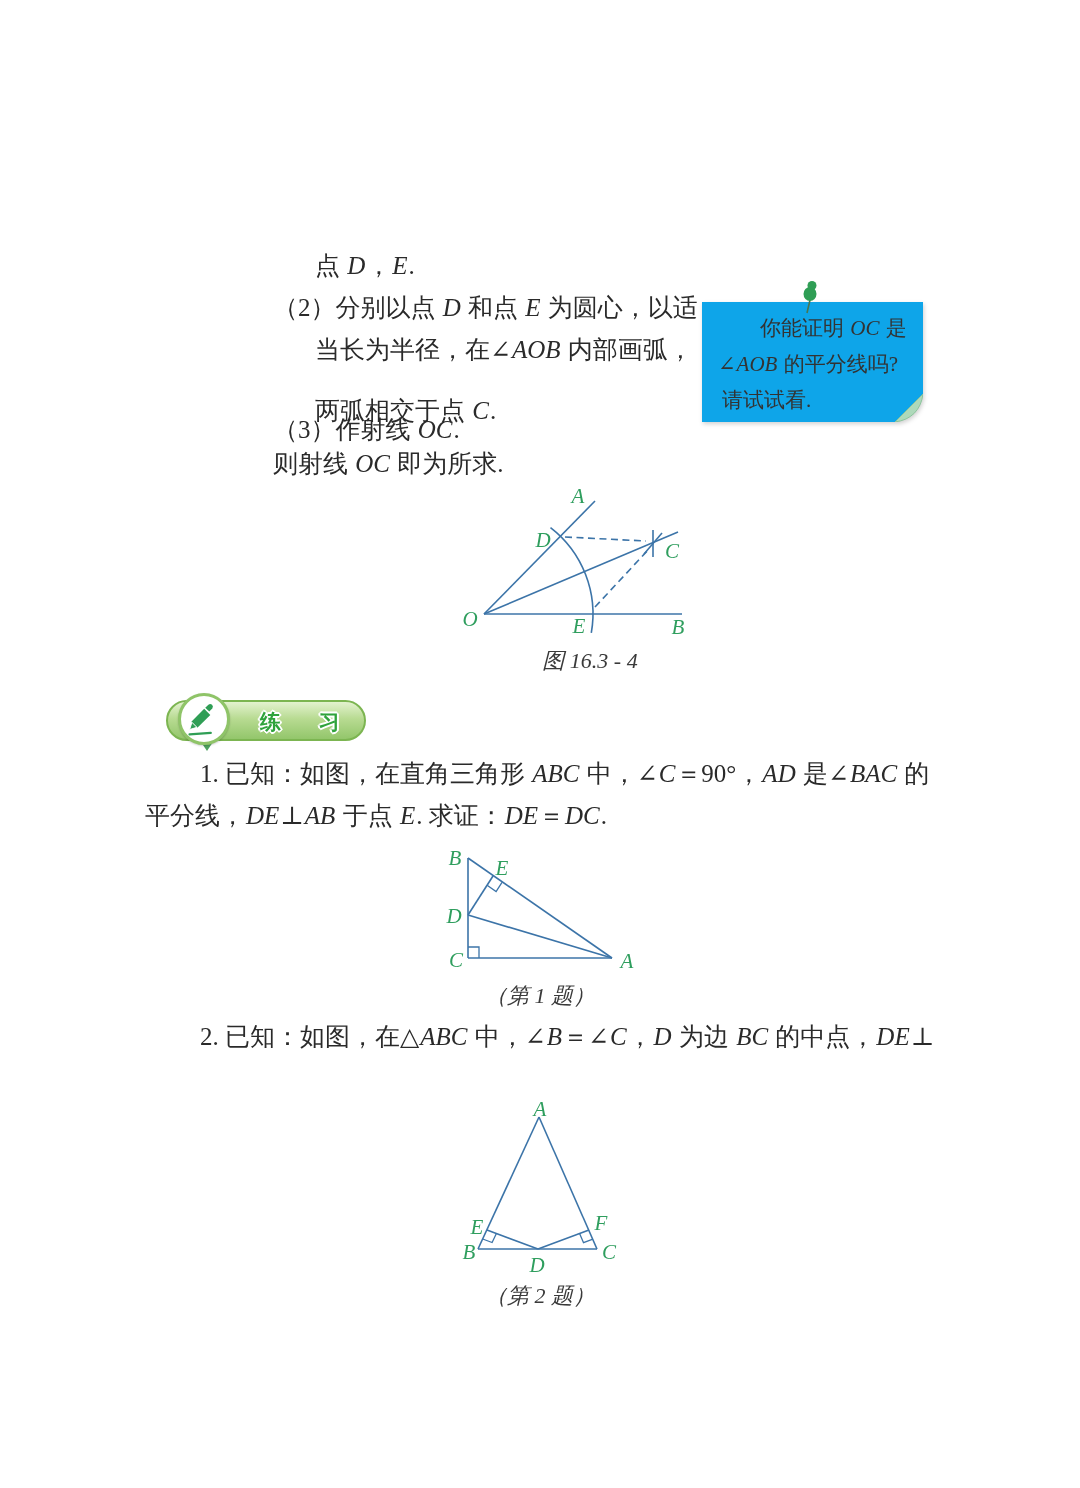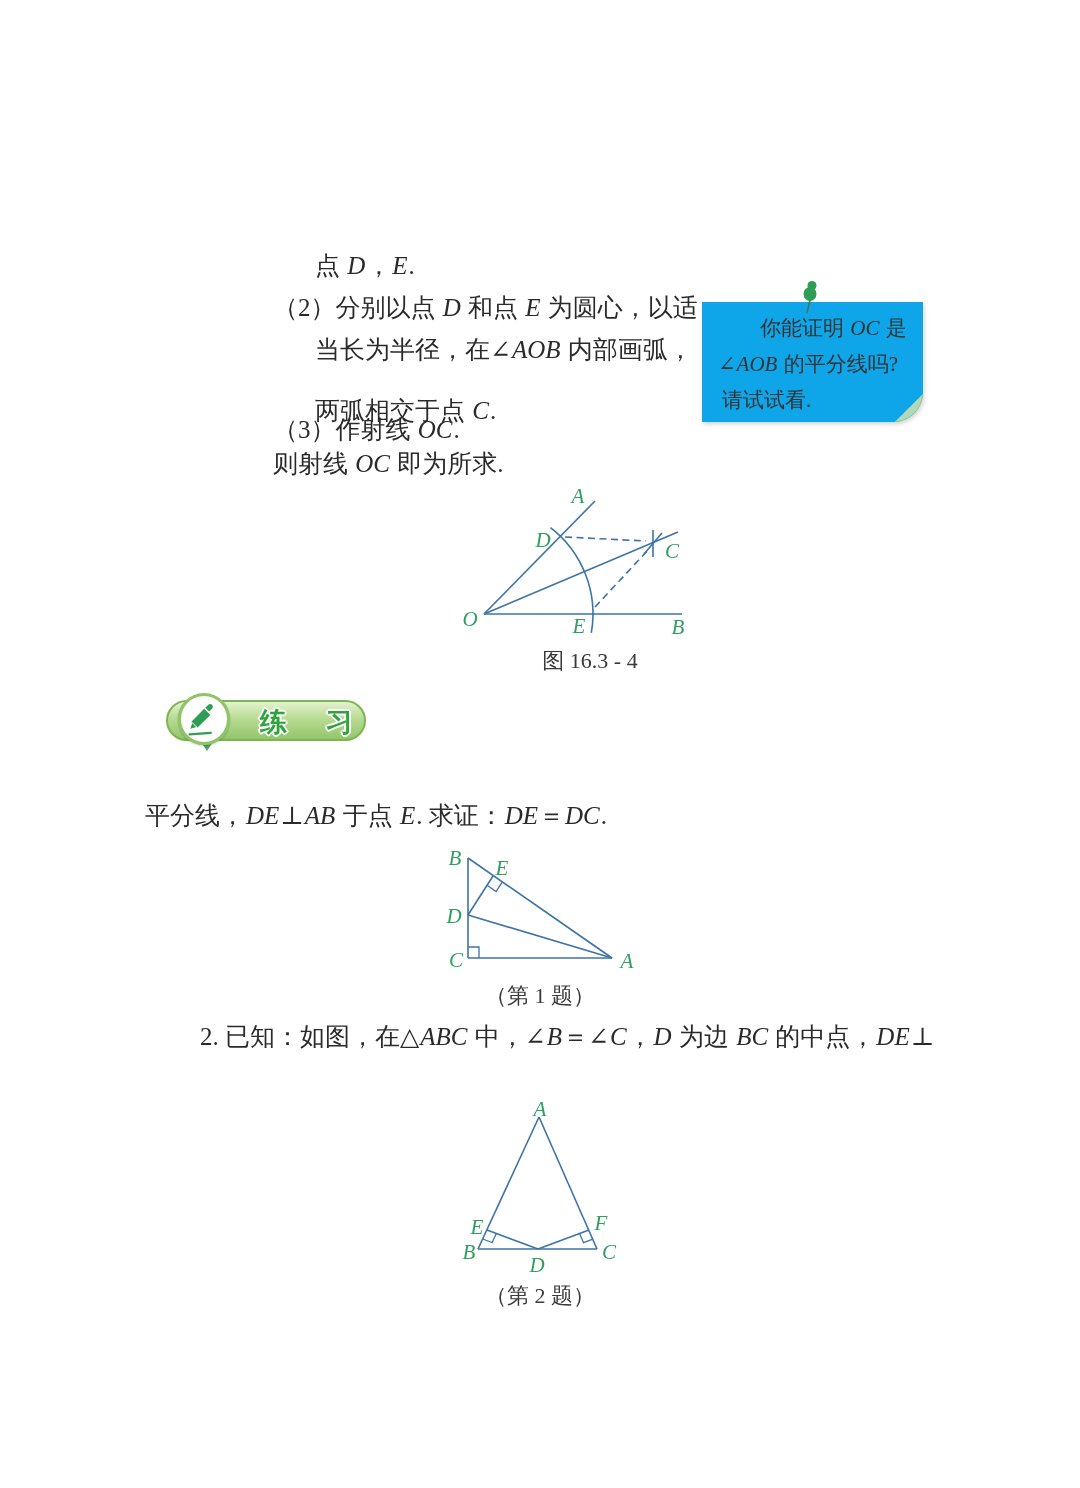--- a/index.html
+++ b/index.html
@@ -1,42 +1,42 @@
 <!DOCTYPE html>
 <html><head>
 <meta charset="utf-8">
 <style>
   html,body{margin:0;padding:0;background:#ffffff;}
   .page{position:relative;width:1080px;height:1488px;background:#ffffff;overflow:hidden;
         font-family:"Liberation Serif","DejaVu Serif",serif;color:#2a2a2a;}
   .line{position:absolute;font-size:25px;line-height:32px;white-space:nowrap;color:#2a2a2a;}
   .mi{font-style:italic;font-family:"Liberation Serif","DejaVu Serif",serif;padding:0 1px;}
-  .caption{position:absolute;width:200px;text-align:center;font-size:22px;color:#3a3a3a;white-space:nowrap;}
+  .caption{position:absolute;width:200px;text-align:center;font-size:22px;color:#3a3a3a;white-space:nowrap;font-style:italic;}
 
   
   .note-wrap{position:absolute;left:702px;top:302px;width:221px;height:120px;
              filter:drop-shadow(1px 2px 2px rgba(0,0,0,0.18));}
   .note{position:absolute;left:0;top:0;width:221px;height:120px;background:#0ea5e9;
         clip-path:polygon(0 0,100% 0,100% calc(100% - 26px),calc(100% - 26px) 100%,0 100%);}
   .note .nline{position:absolute;font-size:21px;line-height:26px;white-space:nowrap;color:#333;}
   .fold{position:absolute;right:0;bottom:0;}
   .pin{position:absolute;left:797px;top:280px;}
 
   
   .badge{position:absolute;left:166px;top:700px;width:200px;height:41px;border-radius:21px;
          background:linear-gradient(180deg,#e3f2cf 0%,#b8db92 45%,#93c66b 100%);
          border:2px solid #7cb551;box-sizing:border-box;}
   .badge-circle{position:absolute;left:10px;top:-9px;width:52px;height:52px;border-radius:50%;
                 background:#ffffff;border:3px solid #8fc468;box-sizing:border-box;
                 box-shadow:0 1px 2px rgba(0,0,0,0.2);z-index:2;display:flex;align-items:center;justify-content:center;}
   .badge-tri{position:absolute;left:31px;top:37px;width:0;height:0;z-index:1;
              border-left:8px solid transparent;border-right:8px solid transparent;border-top:12px solid #4fa25f;}
   .badge-label{position:absolute;left:92px;top:0;height:41px;line-height:40px;
-               font-family:Liberation Serif, serif;font-weight:bold;
-               font-size:27px;color:#2fa33c;letter-spacing:16px;white-space:nowrap;
+               font-family:Liberation Sans, sans-serif;font-weight:bold;
+               font-size:21px;color:#2fa33c;letter-spacing:16px;white-space:nowrap;
                text-shadow:-2px 0 #fff,2px 0 #fff,0 -2px #fff,0 2px #fff,-1px -1px #fff,1px 1px #fff,-1px 1px #fff,1px -1px #fff;}
 
   
   .fig{position:absolute;}
   .fig line,.fig path,.fig polyline{stroke:#3c74a8;stroke-width:1.6;fill:none;}
   .fig .ra{stroke-width:1.3;}
   .fig .dash{stroke-dasharray:7 4.5;}
   .flabel{fill:#2f9e5e;font-size:21px;font-style:italic;
           font-family:"Liberation Serif","DejaVu Serif",serif;text-anchor:middle;stroke:none;}
 
@@ -100,20 +100,21 @@
       <svg width="46" height="46" viewBox="0 0 48 48">
         <path d="M10.8 26.9 L24.2 13.4 L30.6 19.8 L17.1 33.2 Z" fill="#2f9e55"></path>
         <path d="M25.3 12.3 L28.6 9 Q30.6 7.4 32.4 9.2 Q34.2 11 32.6 13 L29.5 16.1 Z" fill="#2f9e55"></path>
         <path d="M9 35 L11.4 27.5 L16.6 32.7 Z" fill="#2f9e55" stroke="#ffffff" stroke-width="1"></path>
         <line x1="9" y1="40" x2="31" y2="38.5" stroke="#2f9e55" stroke-width="2.5" stroke-linecap="round"></line>
       </svg>
     </div>
     <span class="badge-label">练 习</span>
   </div>
 
+  <div class="line" style="left:200px;top:758px"><span>1. 已知：如图，在直角三角形 </span><span class="mi">ABC</span><span> 中，∠</span><span class="mi">C</span><span>＝90°，</span><span class="mi">AD</span><span> 是∠</span><span class="mi">BAC</span><span> 的</span></div>
   <div class="line" style="left:145px;top:800px"><span>平分线，</span><span class="mi">DE</span><span>⊥</span><span class="mi">AB</span><span> 于点 </span><span class="mi">E</span><span>. 求证：</span><span class="mi">DE</span><span>＝</span><span class="mi">DC</span><span>.</span></div>
 
   <svg class="fig" style="left:435px;top:843px" width="210" height="140" viewBox="0 0 210 140">
     <line x1="33" y1="15" x2="33" y2="115"></line>
     <line x1="33" y1="115" x2="177" y2="115"></line>
     <line x1="33" y1="15" x2="177" y2="115"></line>
     <line x1="33" y1="72" x2="177" y2="115"></line>
     <line x1="33" y1="72" x2="58" y2="33"></line>
     <polyline class="ra" points="33,104 44,104 44,115"></polyline>
     <polyline class="ra" points="52.1,42.2 61.1,48.5 67,39.3"></polyline>

